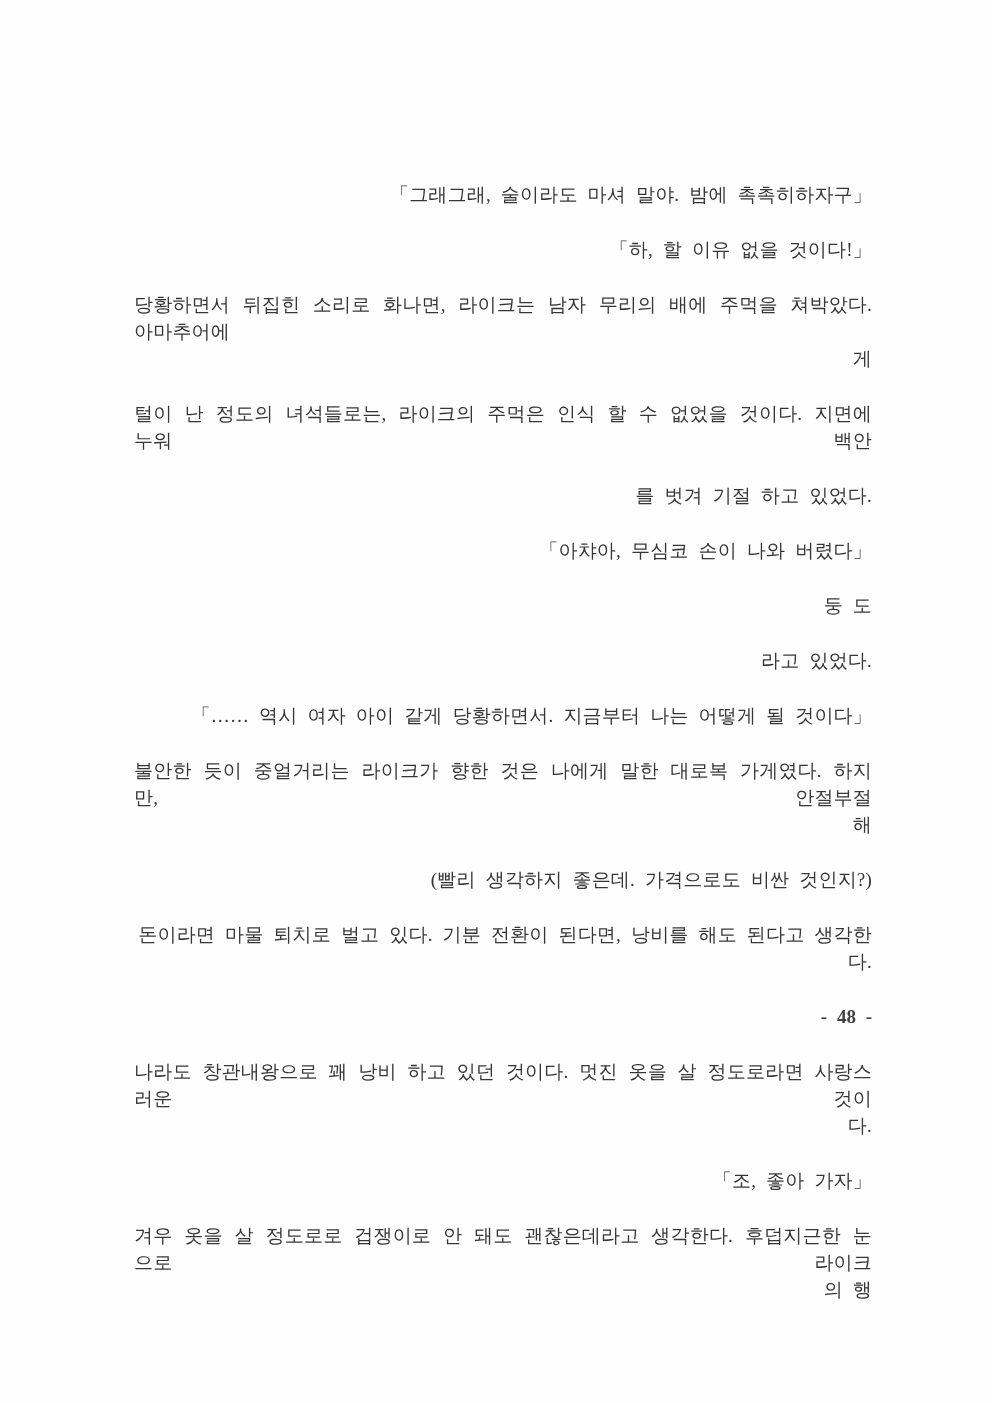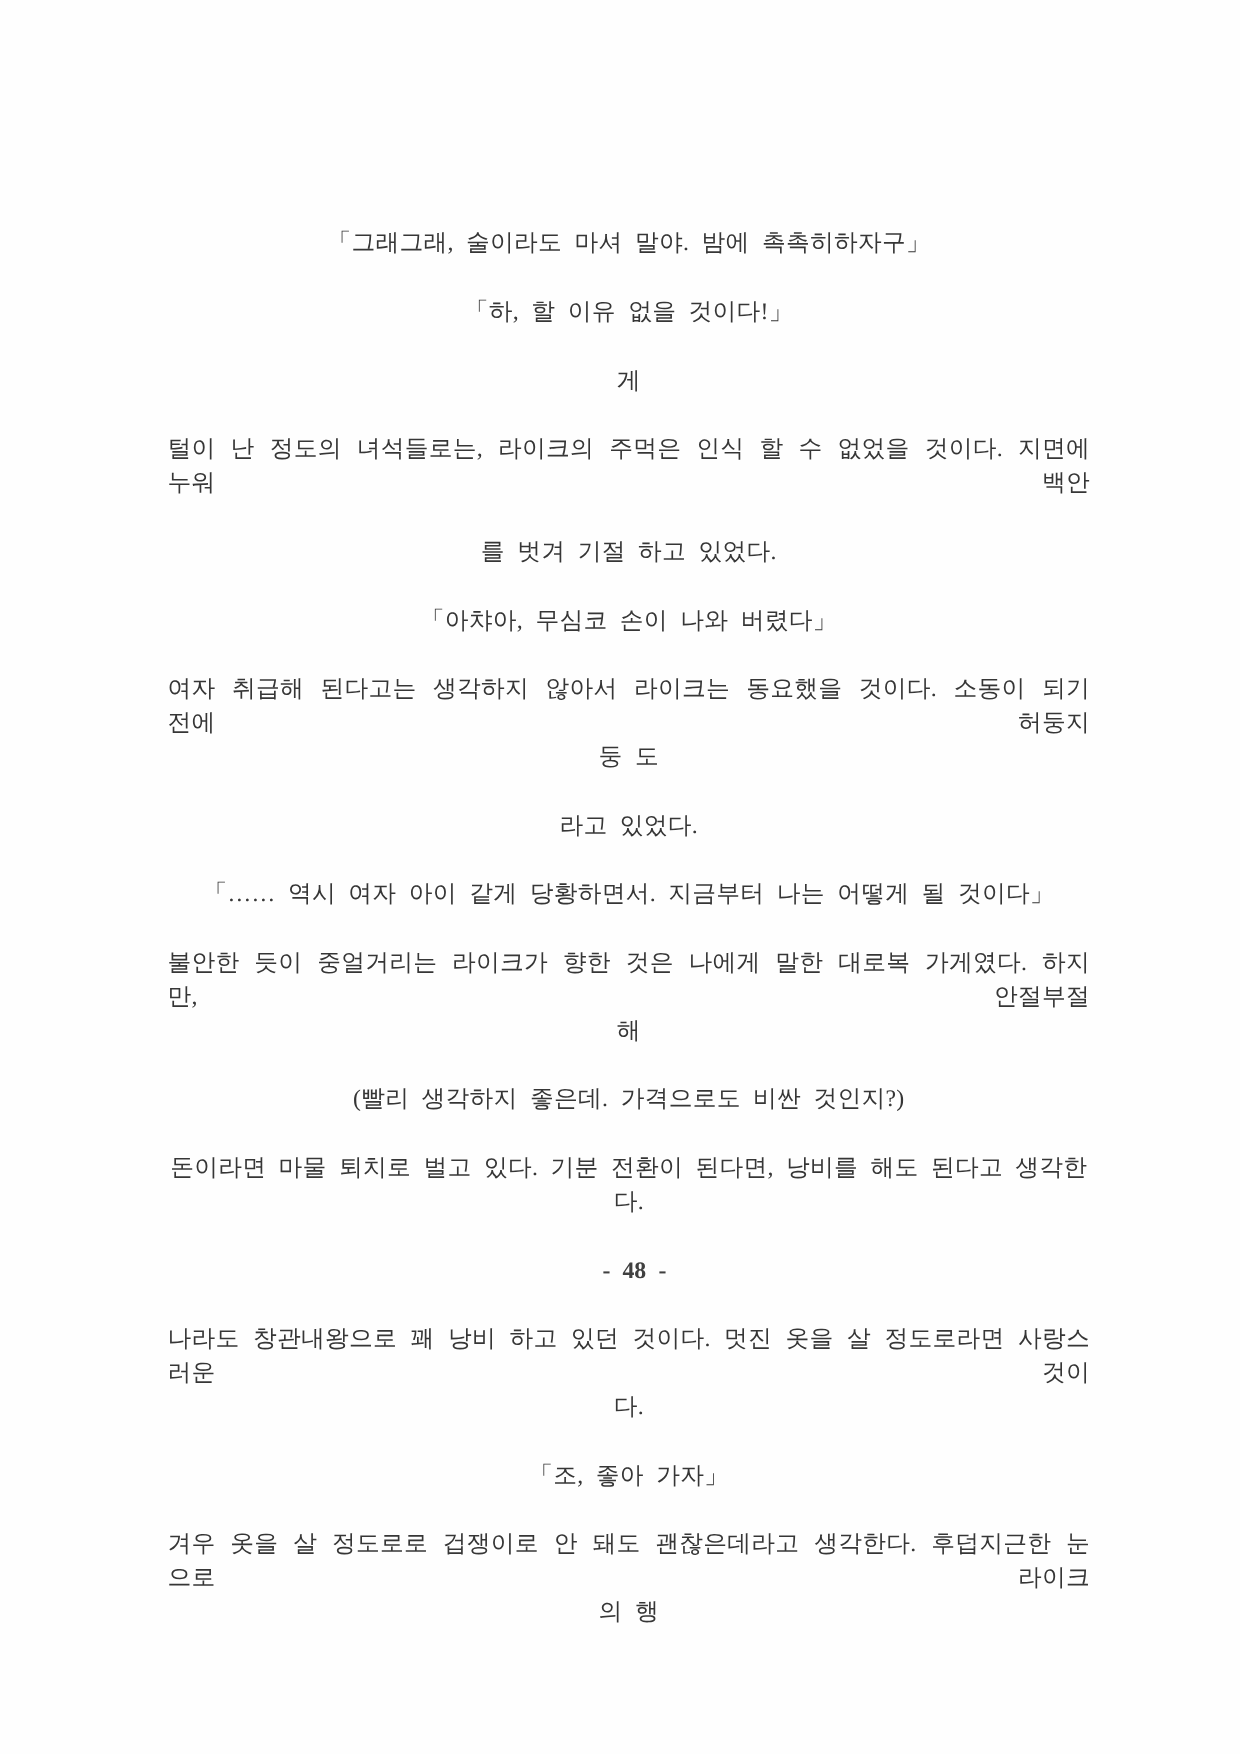--- a/index.html
+++ b/index.html
@@ -32,21 +32,21 @@
   }
   .line {
     display: block;
   }
   
   .line.fill {
     text-align: justify;
     text-align-last: justify;
   }
   .line.rest {
-    text-align: center;
+    text-align: right;
   }
   p.page-number-para {
     margin: 0 0 28px 0;
     font-size: 19px;
     line-height: 27px;
     word-spacing: 5px;
     padding-left: 9px;
     color: #404040;
     font-weight: bold;
   }
@@ -58,37 +58,37 @@
 
   <p class="para">
     <span class="line rest">「그래그래, 술이라도 마셔 말야. 밤에 촉촉히하자구」</span>
   </p>
 
   <p class="para">
     <span class="line rest">「하, 할 이유 없을 것이다!」</span>
   </p>
 
   <p class="para">
+    <span class="line fill">당황하면서 뒤집힌 소리로 화나면, 라이크는 남자 무리의 배에 주먹을 쳐박았다. 아마추어에</span>
     <span class="line rest">게</span>
   </p>
 
   <p class="para">
     <span class="line fill">털이 난 정도의 녀석들로는, 라이크의 주먹은 인식 할 수 없었을 것이다. 지면에 누워 백안</span>
   </p>
 
   <p class="para">
     <span class="line rest">를 벗겨 기절 하고 있었다.</span>
   </p>
 
   <p class="para">
     <span class="line rest">「아챠아, 무심코 손이 나와 버렸다」</span>
   </p>
 
   <p class="para">
-    <span class="line fill">여자 취급해 된다고는 생각하지 않아서 라이크는 동요했을 것이다. 소동이 되기 전에 허둥지</span>
     <span class="line rest">둥 도</span>
   </p>
 
   <p class="para">
     <span class="line rest">라고 있었다.</span>
   </p>
 
   <p class="para">
     <span class="line rest">「…… 역시 여자 아이 같게 당황하면서. 지금부터 나는 어떻게 될 것이다」</span>
   </p>

